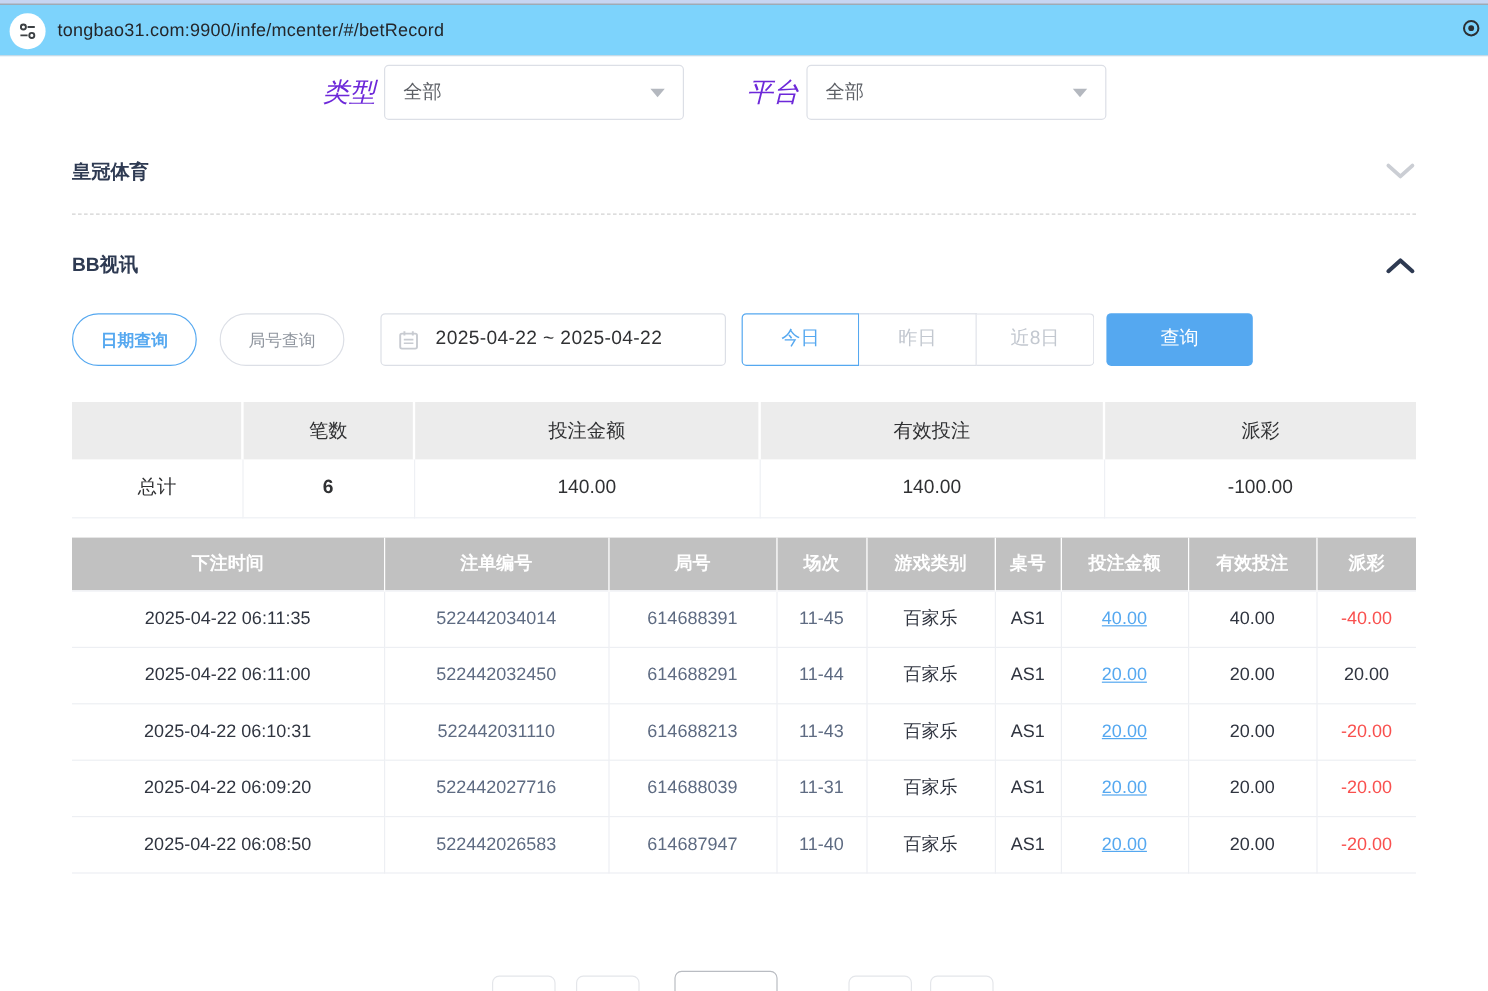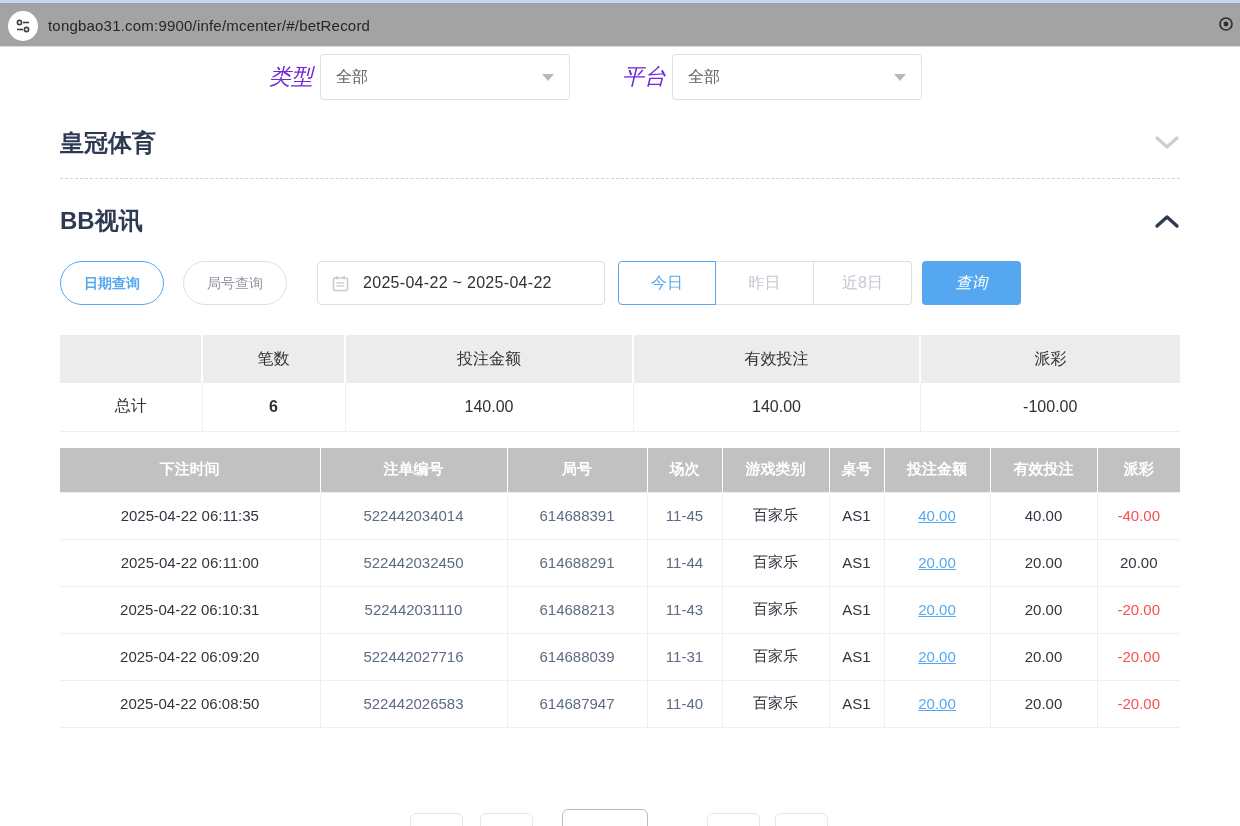--- a/index.html
+++ b/index.html
@@ -1,54 +1,54 @@
 <!DOCTYPE html>
 <html><head>
 <meta charset="utf-8">
 <style>
   * { box-sizing: border-box; margin: 0; padding: 0; }
   html, body { width: 1240px; height: 826px; overflow: hidden; background: #fff;
     font-family: "Liberation Sans", "DejaVu Sans", sans-serif; }
 
   
-  .chrome { position: relative; width: 1240px; height: 47px; background: #a3a3a3; }
+  .chrome { position: relative; width: 1240px; height: 47px; background: #7dd3fc; }
   .tab-strip { position: absolute; top: 0; left: 0; right: 0; height: 4px; background: #c6d5f2; border-bottom: 1px solid #9aa0a6; }
   .omnibox { position: absolute; top: 5px; left: 0; right: 0; bottom: 0; display: flex; align-items: center; border-bottom: 1px solid #d8dbe1; }
   .site-chip { width: 30px; height: 30px; border-radius: 50%; background: #fff; display: flex; align-items: center; justify-content: center; margin-left: 8px; }
   .url-text { margin-left: 10px; font-size: 15px; color: #24262a; letter-spacing: .2px; }
   .omni-right { position: absolute; right: 6px; top: 50%; transform: translateY(-50%); }
 
   
   .page { position: relative; width: 1240px; height: 779px; background: #fff; }
 
   
   .filter-label { position: absolute; font-size: 22px; color: #6d28d9; line-height: 46px; font-style: italic; }
   .select-box { position: absolute; top: 7px; width: 250px; height: 46px; border: 1px solid #dcdfe6; border-radius: 4px; background: #fff;
     display: flex; align-items: center; padding: 0 15px; cursor: pointer; }
   .select-value { font-size: 16px; color: #5d6066; flex: 1; }
   .caret-down { width: 0; height: 0; border-left: 6px solid transparent; border-right: 6px solid transparent; border-top: 7px solid #b4b8bf; }
 
   
   .section-row { position: absolute; left: 60px; width: 1120px; display: flex; align-items: center; justify-content: space-between; }
-  .section-title { font-size: 24px; font-weight: bold; color: #2e3a52; }
+  .section-title { font-size: 16px; font-weight: bold; color: #2e3a52; }
   .dashed-divider { position: absolute; left: 60px; width: 1120px; border-top: 1px dashed #d2d2d2; }
 
   
   .toolbar { position: absolute; top: 214px; left: 60px; height: 44px; display: flex; align-items: stretch; }
   .pill-btn { width: 104px; border-radius: 22px; background: #fff; font-size: 14px; text-align: center; line-height: 42px; cursor: pointer; }
   .pill-active { border: 1px solid #55a8f0; color: #55a8f0; font-weight: bold; }
   .pill-plain { border: 1px solid #dcdfe6; color: #8f959e; margin-left: 19px; }
   .date-box { width: 288px; margin-left: 30px; border: 1px solid #dcdfe6; border-radius: 4px; display: flex; align-items: center; padding: 0 14px; cursor: pointer; }
   .date-text { font-size: 16px; color: #303133; margin-left: 14px; letter-spacing: .3px; }
   .range-group { display: flex; margin-left: 13px; }
   .range-btn { width: 98px; font-size: 16px; text-align: center; line-height: 42px; background: #fff; border: 1px solid #dcdfe6; border-left: none; color: #c3c8d0; cursor: pointer; }
   .range-btn.first { border-left: 1px solid #dcdfe6; border-radius: 4px 0 0 4px; }
   .range-btn.last { border-radius: 0 4px 4px 0; }
   .range-btn.active { border: 1px solid #55a8f0; color: #55a8f0; }
-  .search-btn { width: 99px; margin-left: 10px; background: #55a8f0; color: #fff; font-size: 16px; text-align: center; line-height: 44px; border: none; border-radius: 4px; cursor: pointer; font-style: italic; }
+  .search-btn { width: 122px; margin-left: 10px; background: #55a8f0; color: #fff; font-size: 16px; text-align: center; line-height: 44px; border: none; border-radius: 4px; cursor: pointer; }
 
   
   .summary-table { position: absolute; top: 288px; left: 60px; width: 1120px; border-collapse: collapse; table-layout: fixed; }
   .summary-table th { background: #ececec; height: 48px; font-size: 16px; font-weight: normal; color: #303133; border: 2px solid #fff; border-top: none; border-bottom: none; }
   .summary-table td { background: #fff; height: 48px; font-size: 16px; color: #303133; text-align: center; border: 1px solid #eef0f4; border-top: none; }
   .summary-table td:first-child, .summary-table th:first-child { border-left: none; }
   .summary-table td:last-child, .summary-table th:last-child { border-right: none; }
   td.bold { font-weight: bold; }
 
   

